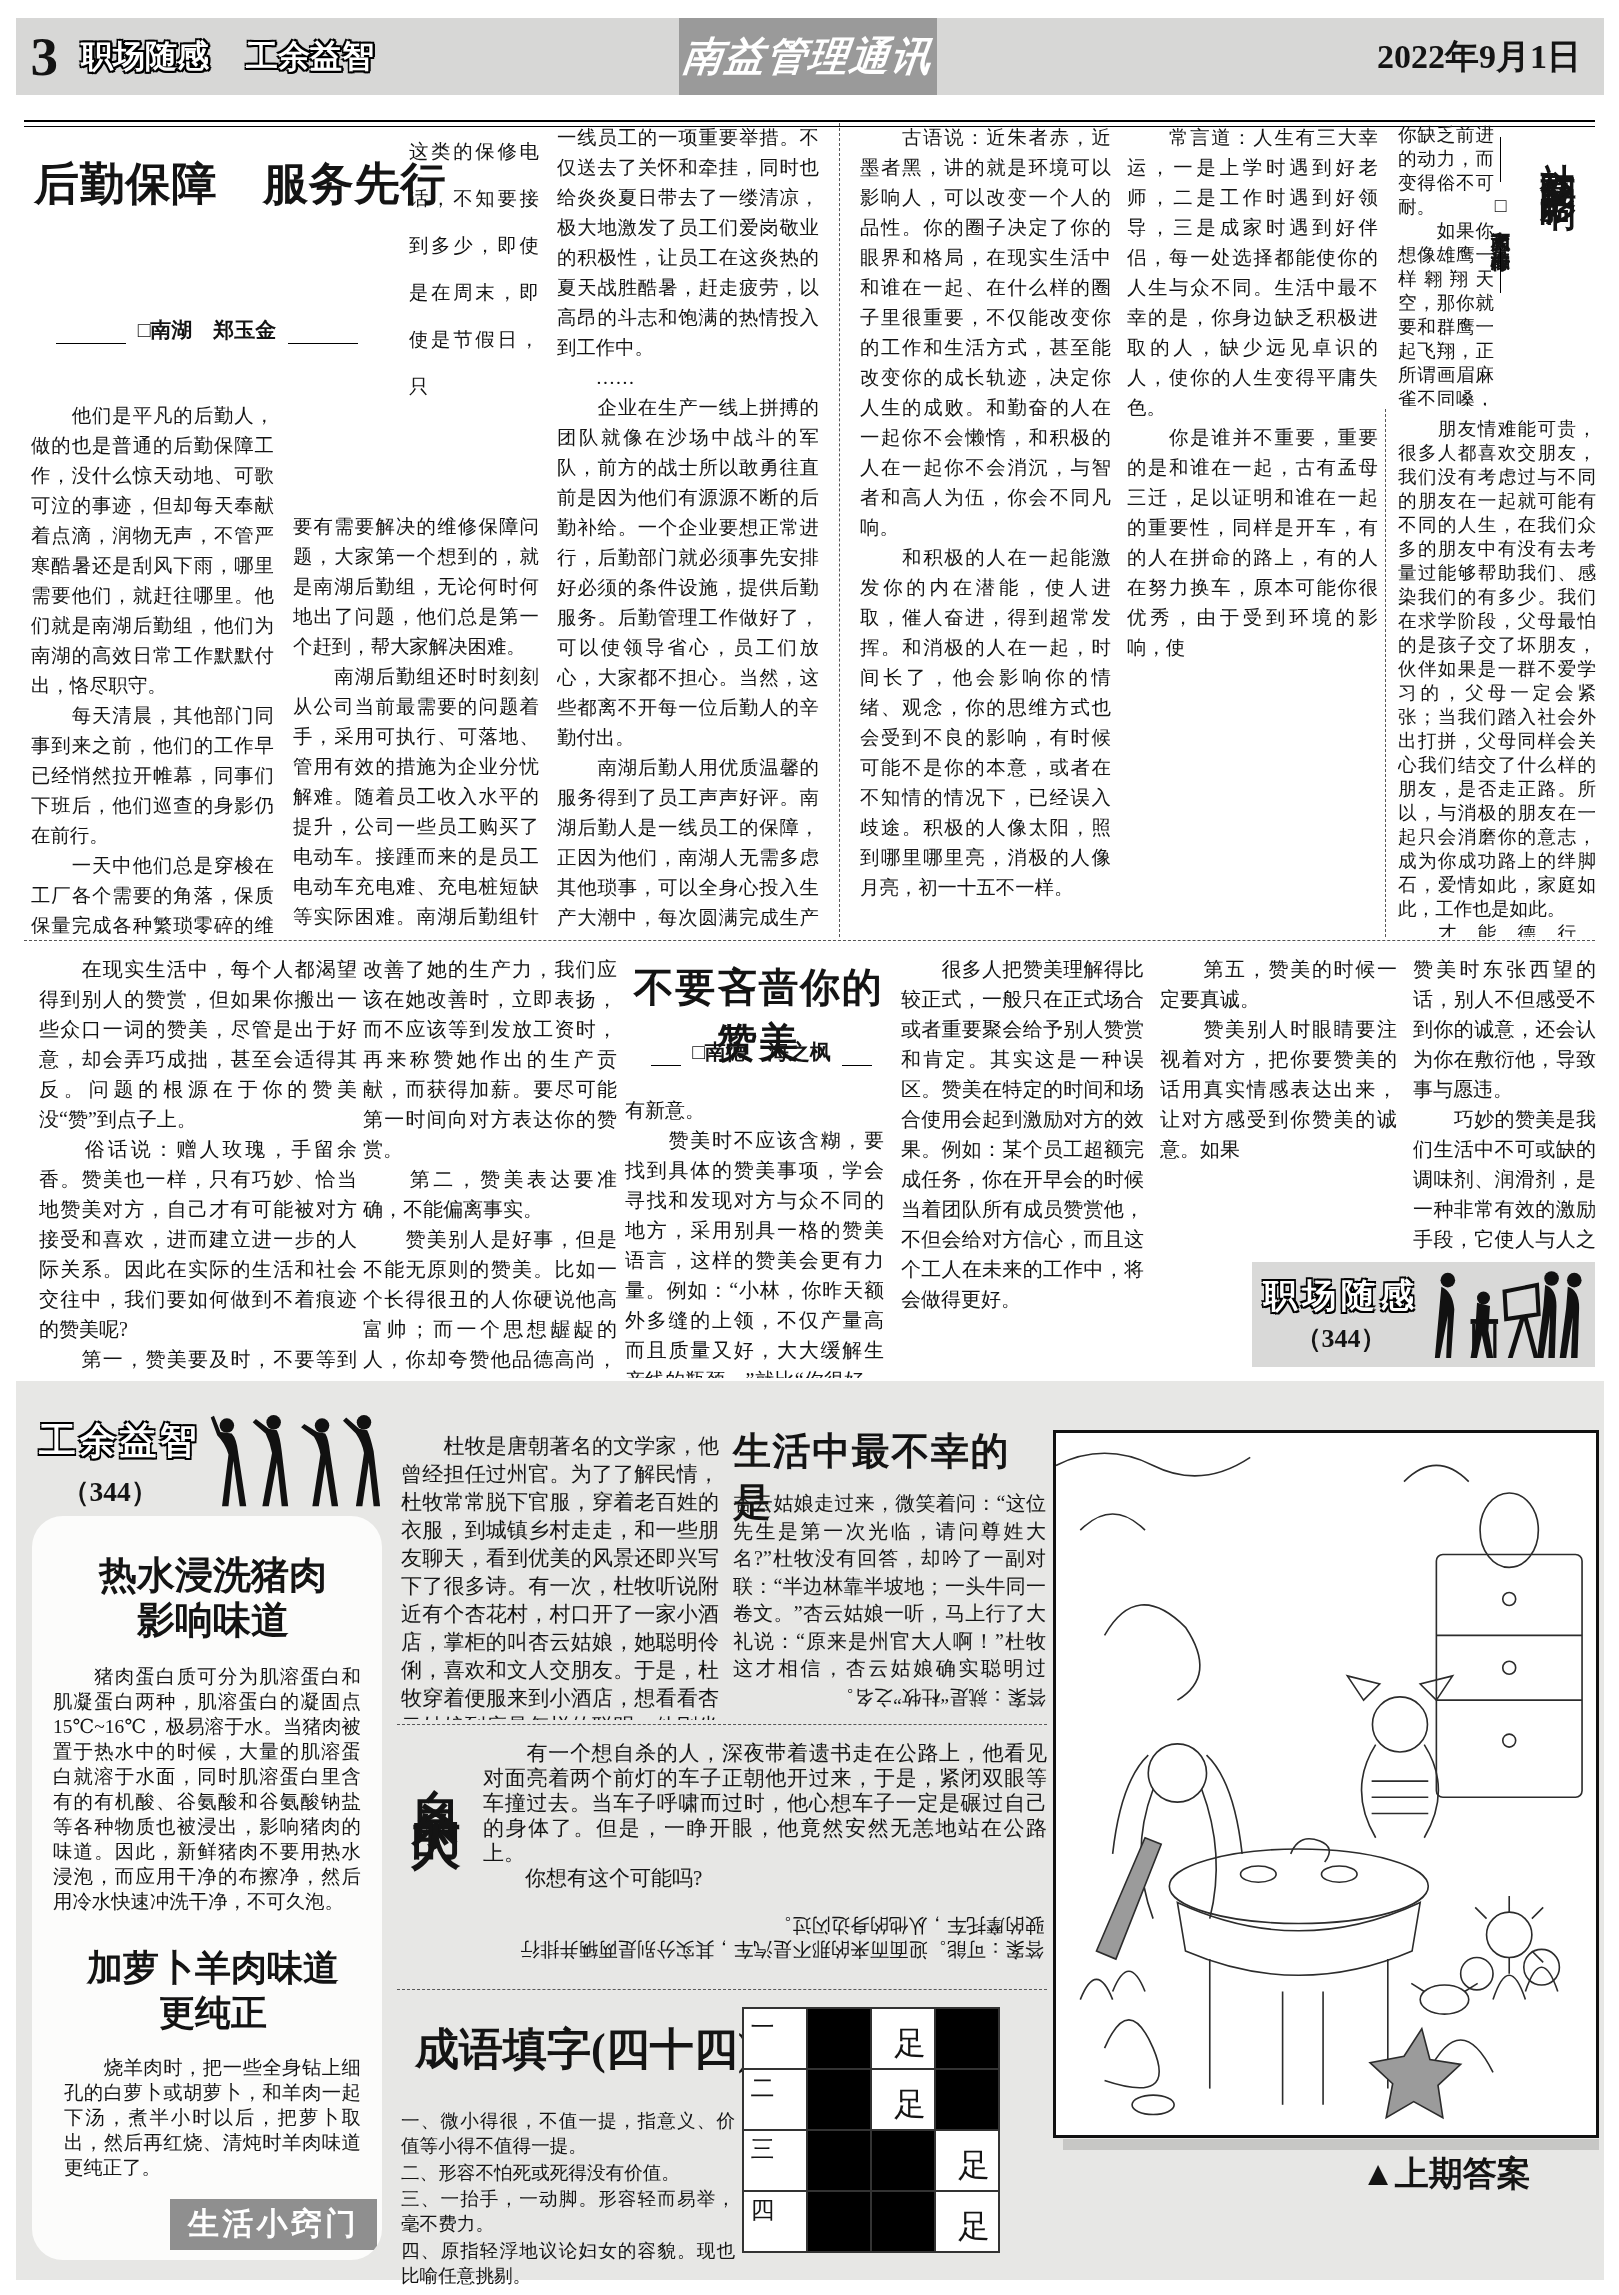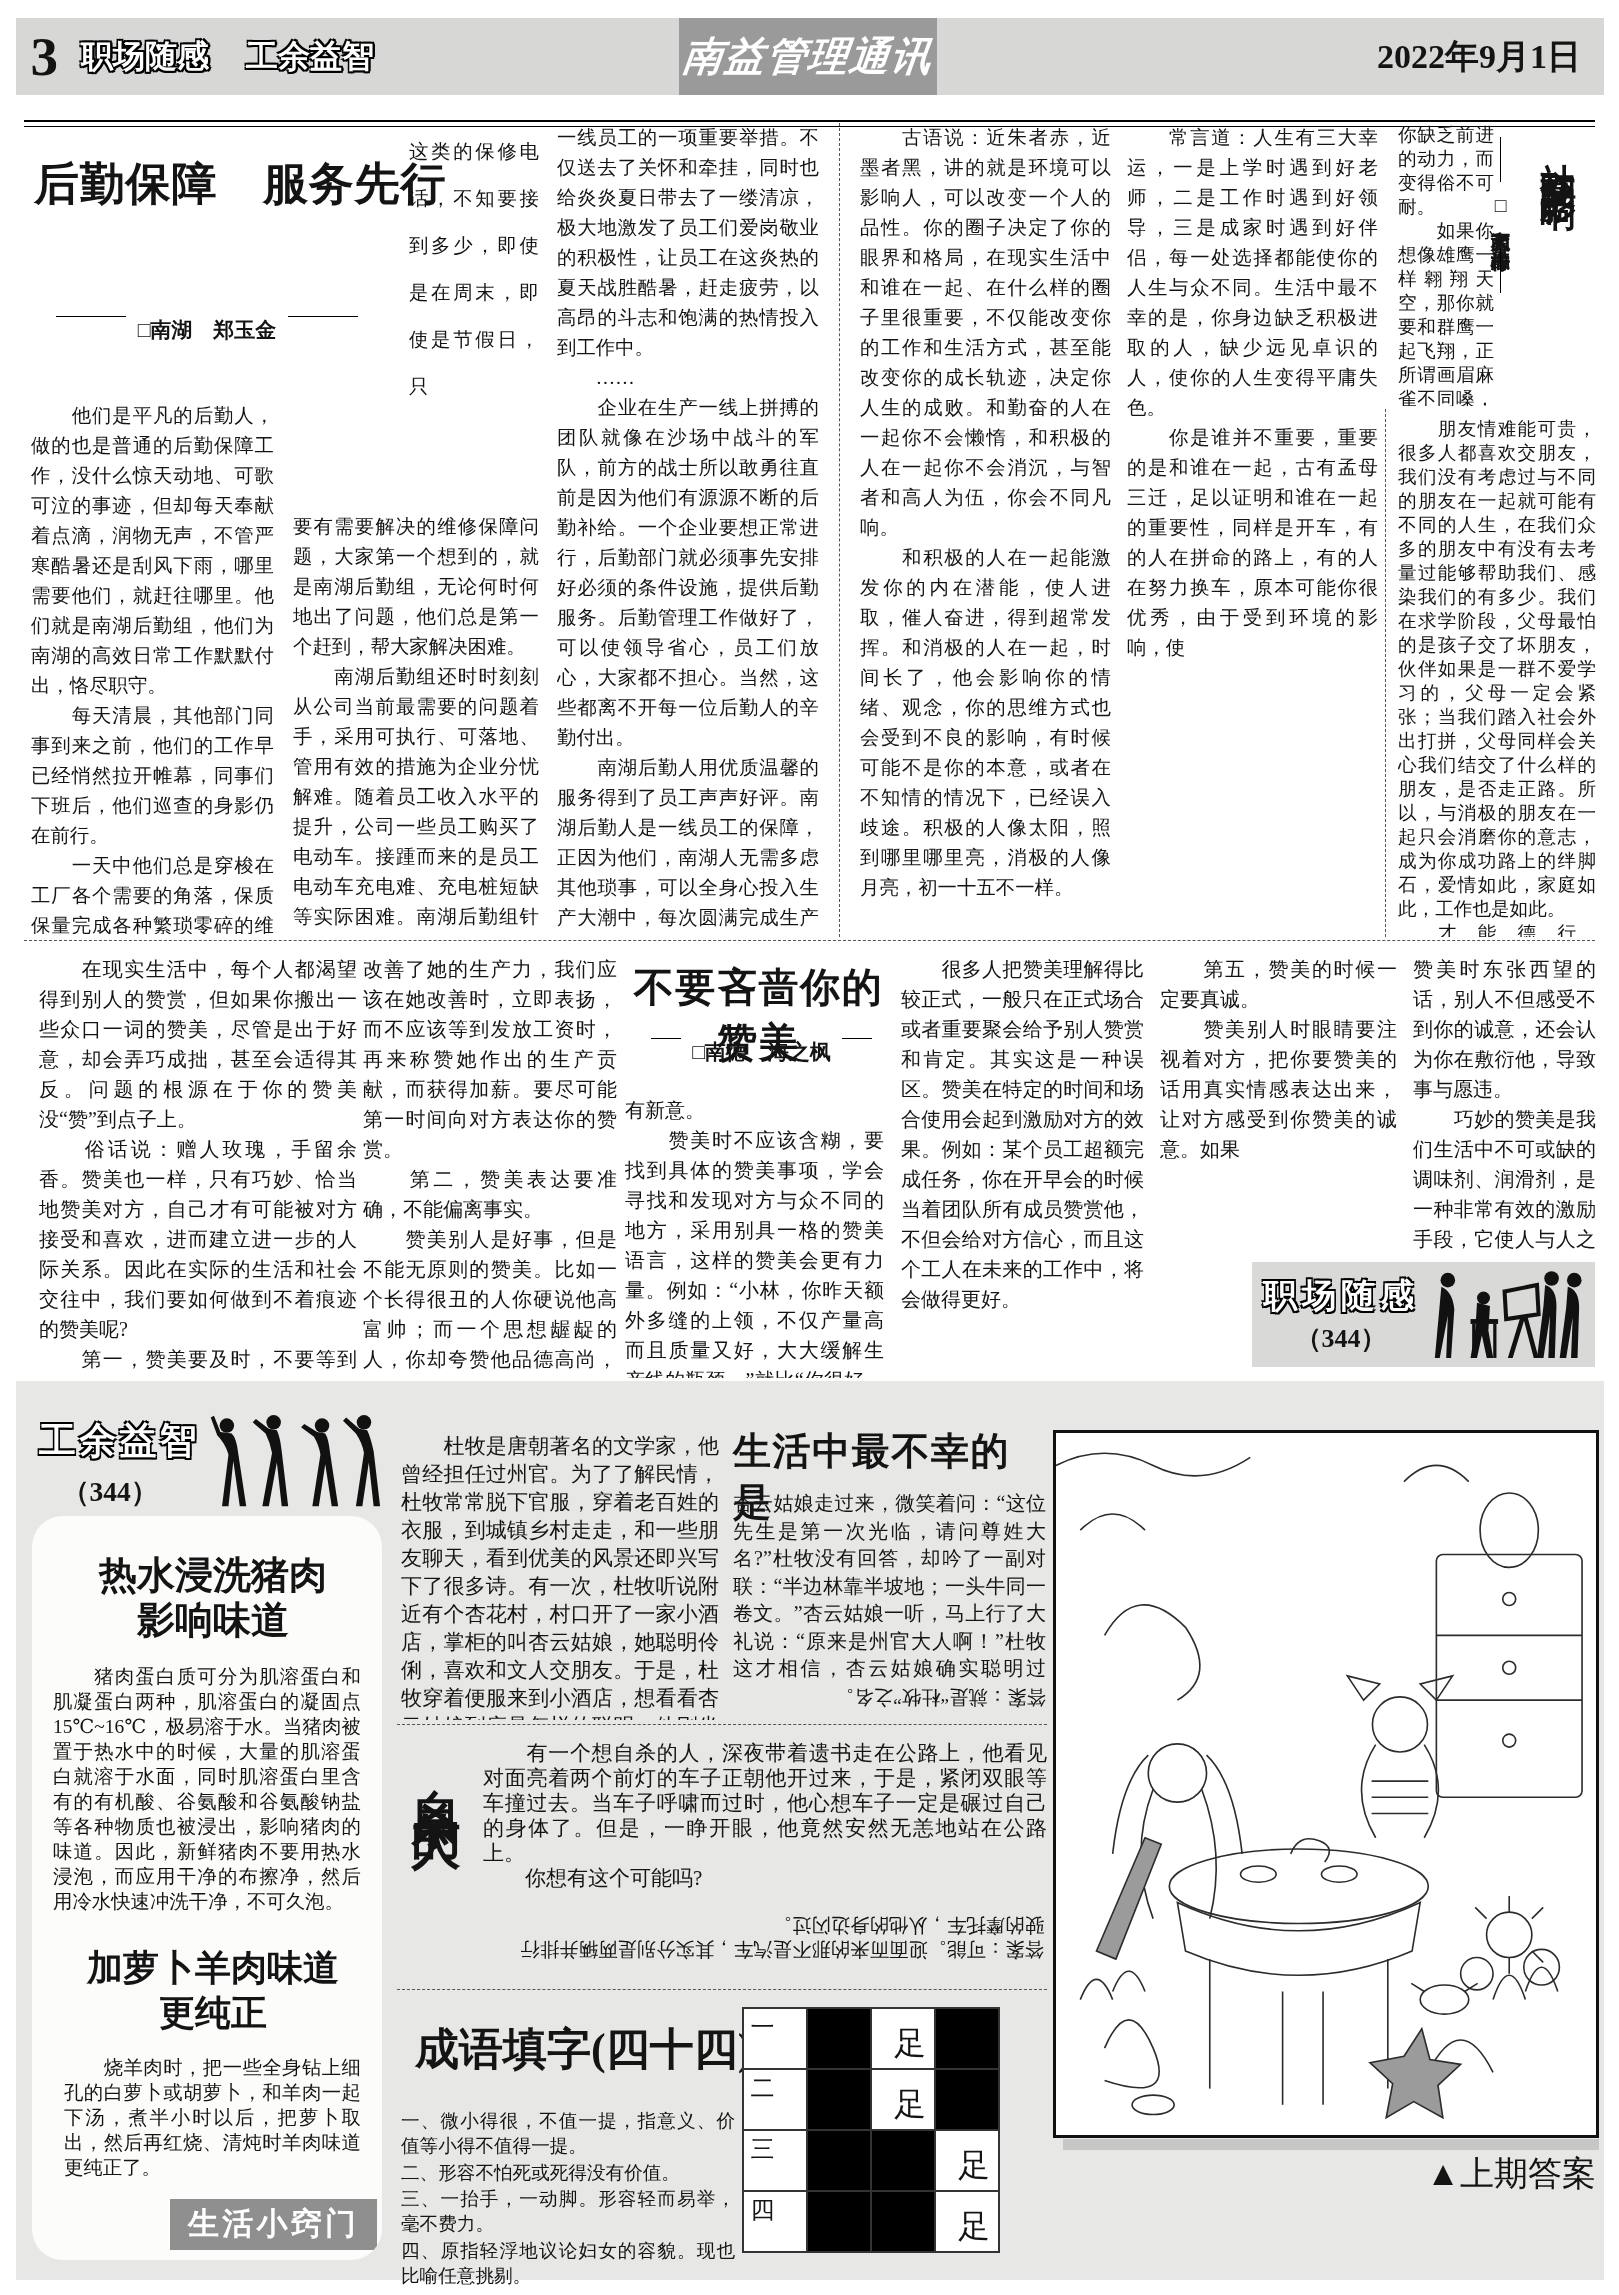--- a/index.html
+++ b/index.html
@@ -14,21 +14,21 @@
   .masthead{left:679px;top:18px;width:258px;height:77px;background:#9a9a9a;display:flex;align-items:center;justify-content:center;}
   .masthead span{color:#fff;font-size:40px;font-weight:bold;font-style:italic;transform:skewX(-6deg);letter-spacing:1.6px;}
   .hdate{position:absolute;right:23px;font-size:34px;font-weight:bold;}
   .rule-top{left:24px;top:120px;width:1571px;height:4px;border-top:2.4px solid #000;border-bottom:0.8px solid #000;}
   
   .body-txt{font-size:19.4px;line-height:30px;text-align:justify;white-space:pre-line;overflow:hidden;}
   .vdash{border-left:1.6px dashed #555;width:0;}
   .hdash{border-top:1.6px dashed #555;height:0;}
   
   .a1-title{left:34px;top:154px;width:373px;font-size:45px;font-weight:bold;white-space:nowrap;letter-spacing:0.8px;}
-  .byline{display:flex;align-items:flex-start;font-size:21px;font-weight:bold;}
+  .byline{display:flex;align-items:flex-end;font-size:21px;font-weight:bold;}
   .byline:before,.byline:after{content:"";flex:1;border-top:1.6px solid #000;margin:0 11.3px;}
   .a1-byline{left:45px;top:316px;width:324px;}
   
   .vblock{writing-mode:vertical-rl;text-orientation:upright;}
   .a2-title{left:1533px;top:134px;height:283px;font-size:36px;font-weight:bold;letter-spacing:6.5px;}
   .a2-byline{left:1487px;top:130px;height:279px;display:flex;flex-direction:column;align-items:center;}
   .a2-byline .bar{width:1.6px;height:45px;background:#000;}
   .a2-byline span{writing-mode:vertical-rl;text-orientation:upright;font-size:19.4px;font-weight:bold;margin:6.5px 0;}
   
   .a3-title{left:625px;top:960px;width:267px;font-size:40px;font-weight:bold;text-align:center;letter-spacing:1.6px;}
@@ -55,21 +55,21 @@
   .cw-title{font-size:44px;font-weight:bold;}
   .cw-clues{font-size:18.6px;line-height:25px;text-align:justify;}
   .cw-clues div{margin-bottom:1.6px;}
   .grid{display:grid;grid-template-columns:repeat(4,64px);grid-auto-rows:61px;border:1.6px solid #333;background:#fff;}
   .cell{border:0.8px solid #333;position:relative;}
   .cell.b{background:#000;}
   .cell .lab{position:absolute;left:6.5px;top:1.6px;font-size:24px;}
   .cell .ch{position:absolute;right:8px;bottom:1.6px;font-size:32px;}
   .illus{left:1053px;top:1430px;width:546px;height:708px;background:#fff;border:3.2px solid #111;box-sizing:border-box;}
   .illus-shadow{left:1063px;top:2139px;width:536px;height:11.3px;background:#c7c7c5;}
-  .caption{left:1296px;top:2151px;width:300px;text-align:right;font-size:34px;font-weight:normal;}
+  .caption{left:1296px;top:2151px;width:300px;text-align:center;font-size:34px;font-weight:bold;}
 </style>
 </head>
 <body>
 
 <div class="page">
 
   <div class="abs header">
     <span class="pageno">3</span>
     <span class="hsec">职场随感</span>
     <span class="hsec">工余益智</span>

